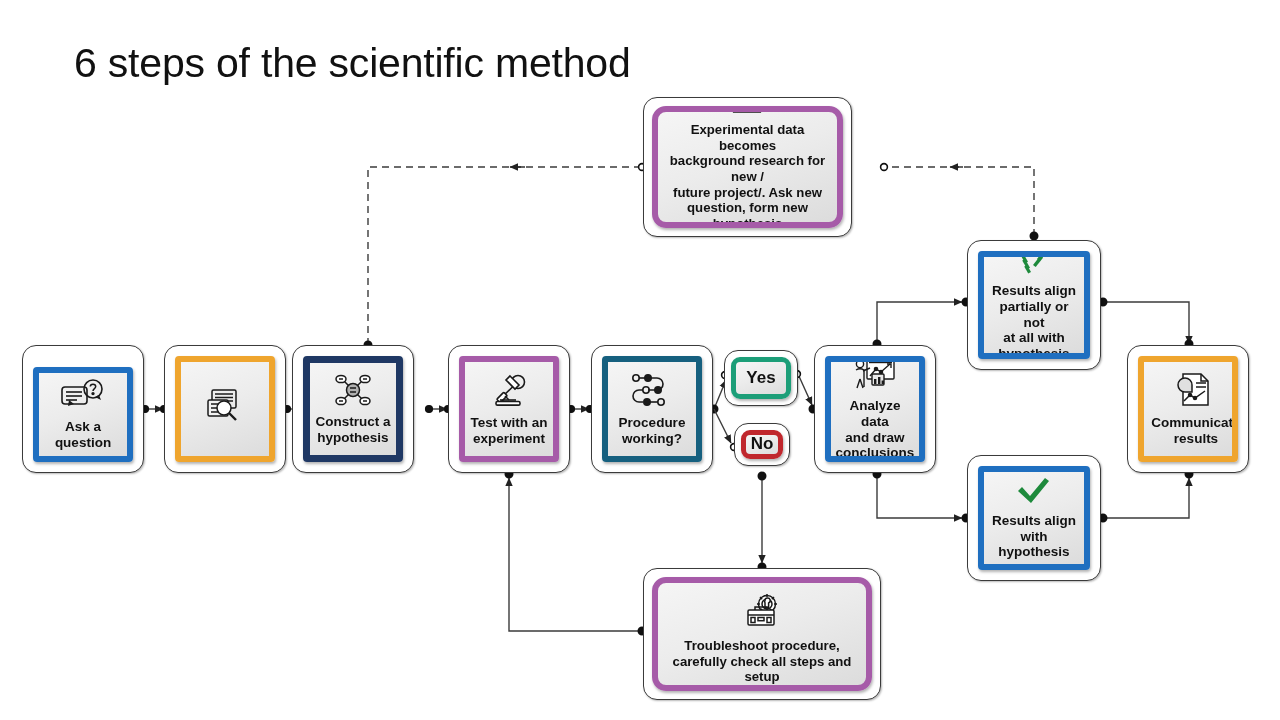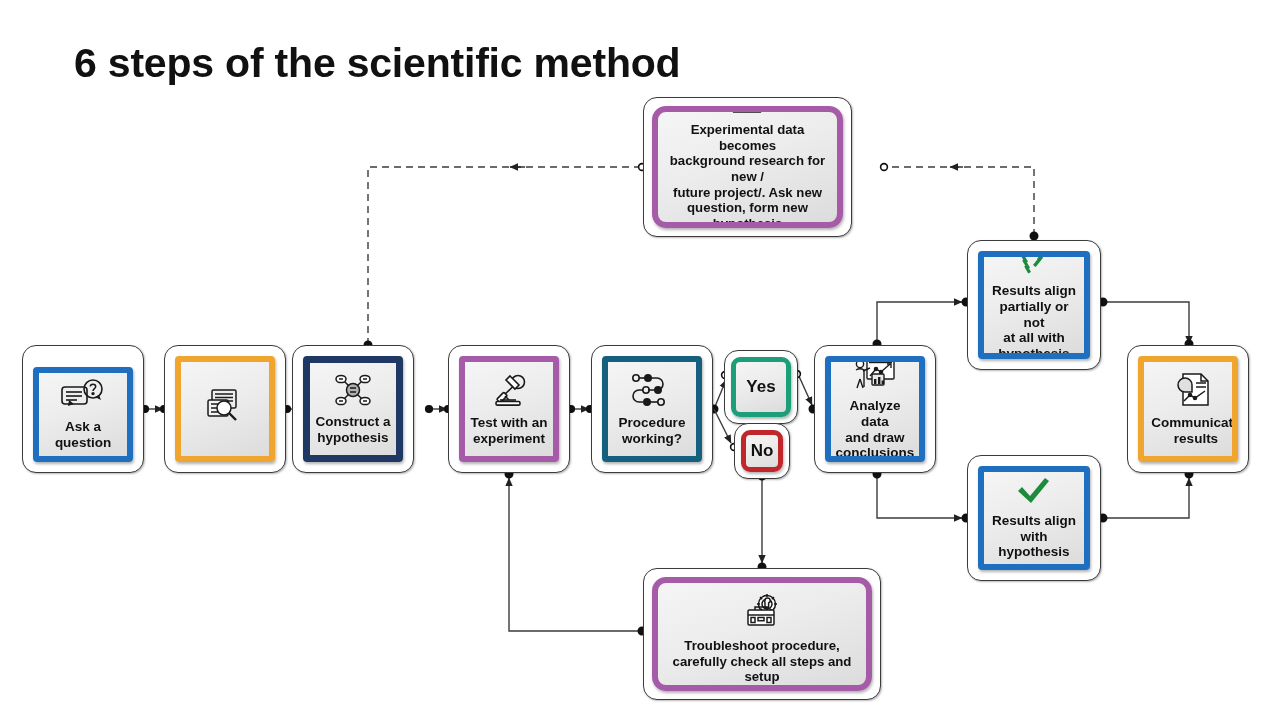--- a/index.html
+++ b/index.html
@@ -14,21 +14,21 @@
     position: relative;
     width: 1280px; height: 720px;
     background: #ffffff;
   }
 
   
   #title {
     position: absolute;
     left: 74px; top: 40px;
     font-size: 41px;
-    font-weight: 700;
+    font-weight: 400;
     color: #111111;
     letter-spacing: -0.2px;
     white-space: nowrap;
     font-family: "Liberation Sans", sans-serif;
   }
 
   
   #wires {
     position: absolute;
     left: 0; top: 0;
@@ -80,22 +80,22 @@
   .step .label { font-size: 13.5px; }
 
   #n-ask        { left: 22px;  top: 345px; }
   #n-research   { left: 164px; top: 345px; }
   #n-construct  { left: 292px; top: 345px; padding-left: 28px; }
   #n-test       { left: 448px; top: 345px; }
   #n-procedure  { left: 591px; top: 345px; }
   #n-analyze    { left: 814px; top: 345px; }
   #n-communicate{ left: 1127px;top: 345px; }
 
-  #n-yes  { left: 724px; top: 350px; width: 74px;  height: 74px; }
-  #n-no   { left: 734px; top: 423px; width: 56px;  height: 56px; }
+  #n-yes  { left: 724px; top: 350px; width: 74px;  height: 56px; }
+  #n-no   { left: 734px; top: 423px; width: 56px;  height: 43px; }
   #n-yes .label, #n-no .label { font-size: 17px; }
   #n-yes > .inner, #n-no > .inner { left: 6px; top: 6px; right: 6px; bottom: 6px; border-radius: 9px; }
 
   #n-res-partial { left: 967px; top: 240px; width: 134px; height: 130px; }
   #n-res-align   { left: 967px; top: 455px; width: 134px; height: 126px; }
   #n-res-partial .label, #n-res-align .label { font-size: 13.5px; }
 
   #n-note      { left: 643px; top: 97px;  width: 209px; height: 140px; }
   #n-trouble   { left: 643px; top: 568px; width: 238px; height: 132px; }
   #n-note .label, #n-trouble .label { font-size: 13.2px; }

